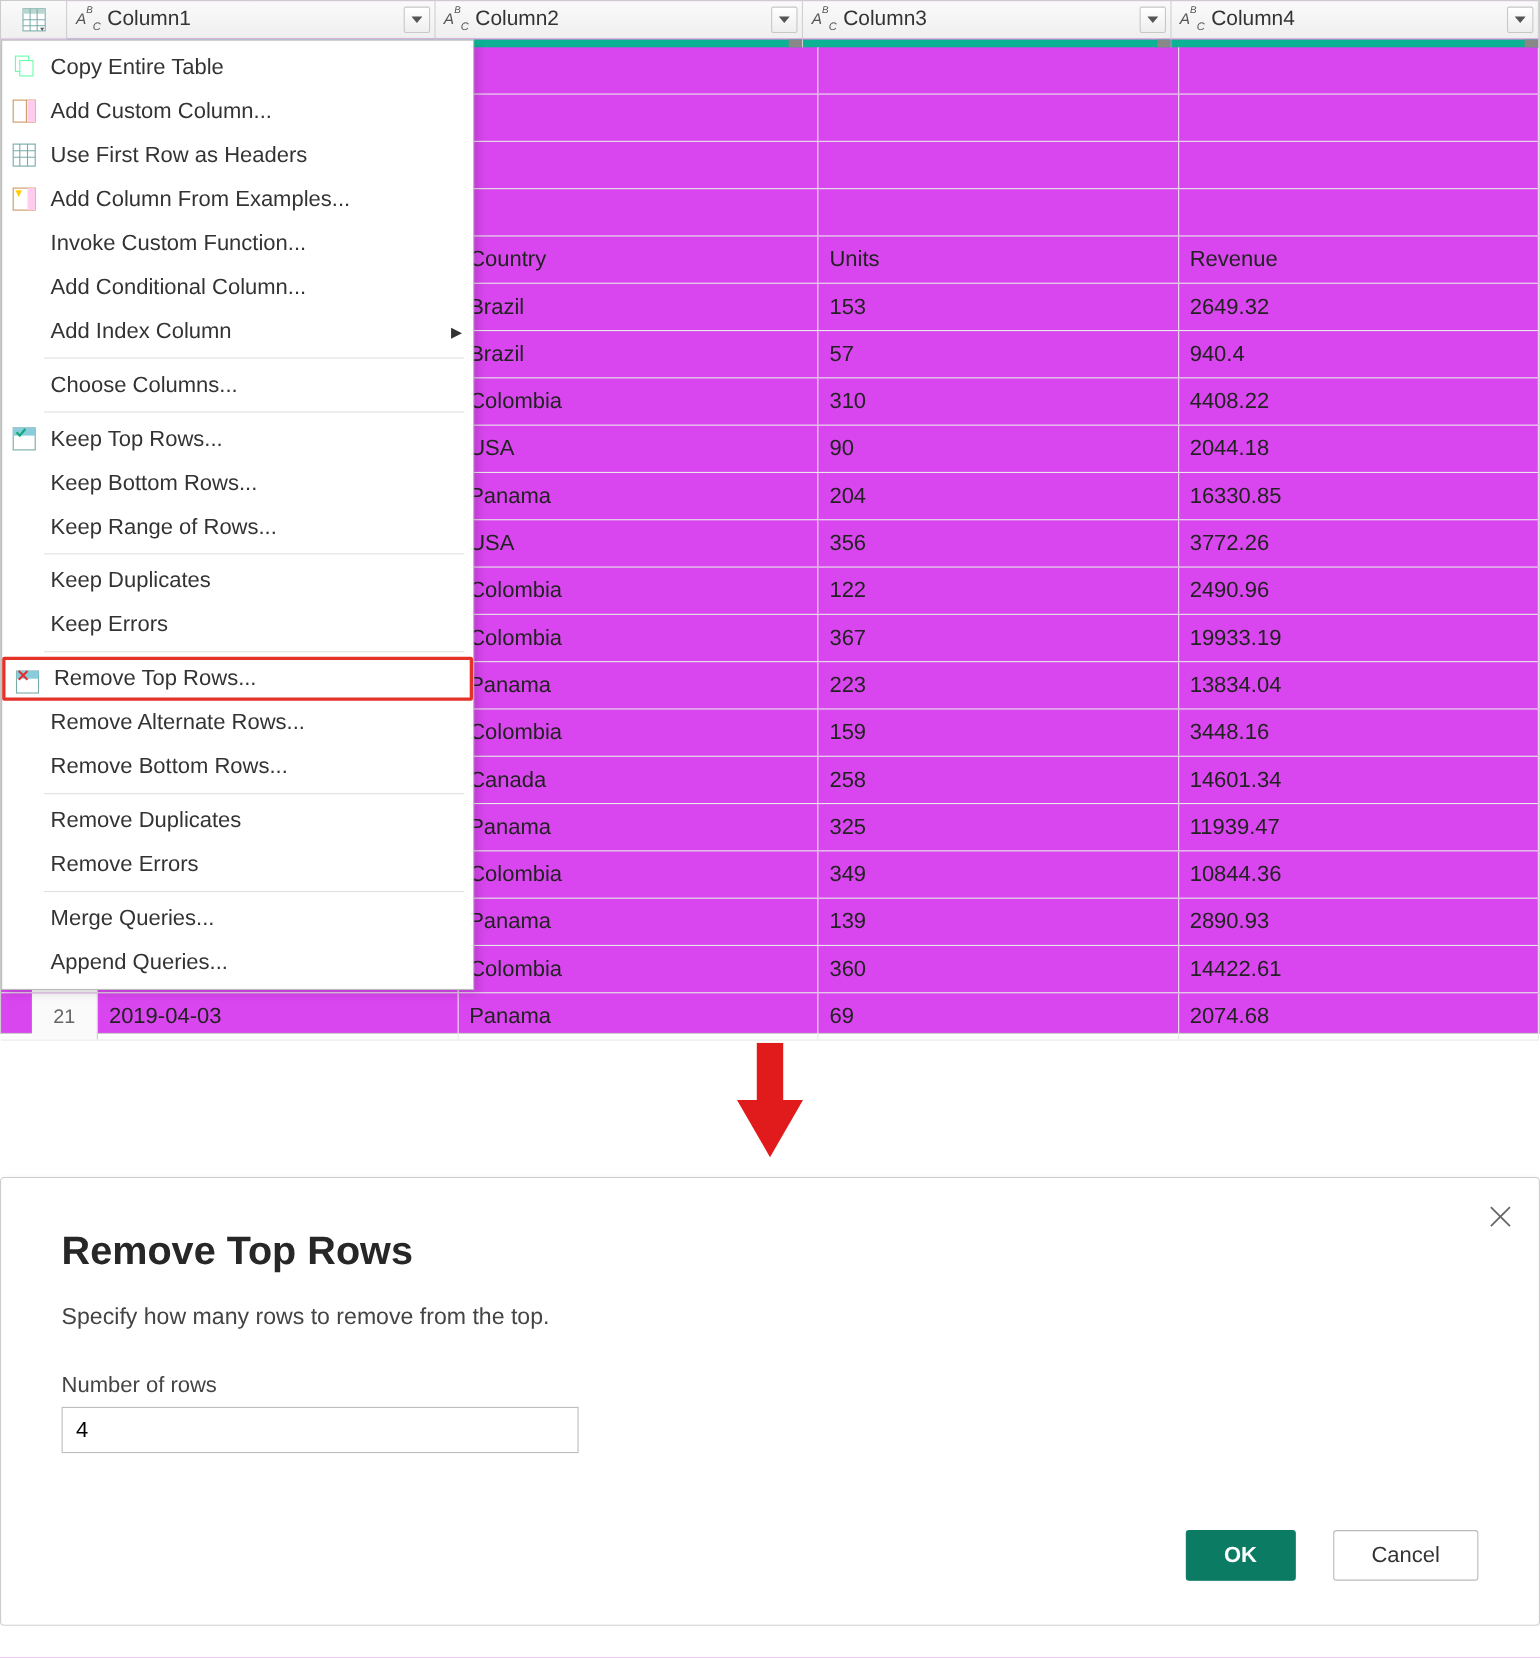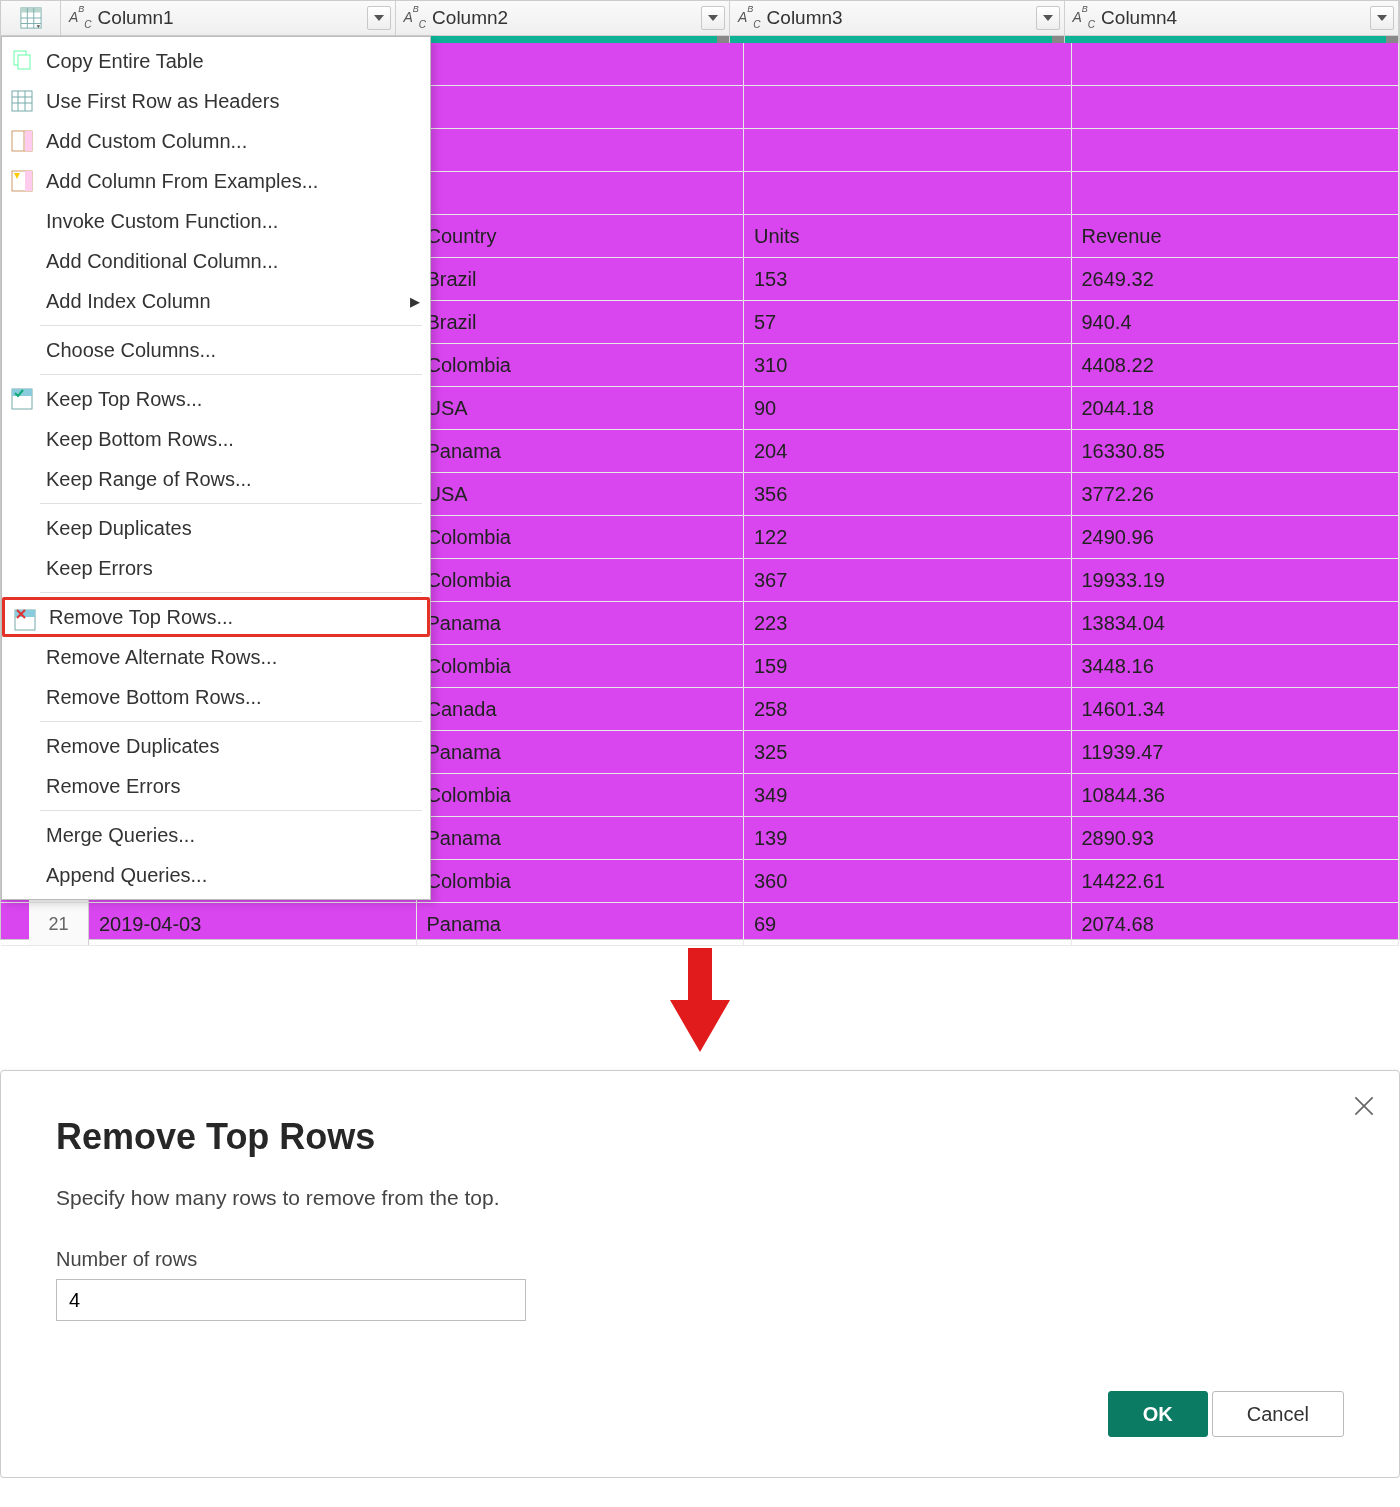--- a/index.html
+++ b/index.html
@@ -45,21 +45,21 @@
   .arrow-wrap { width:1400px; height:130px; display:flex; align-items:center; justify-content:center; }
   .red-arrow svg { width:80px; height:110px; }
 
   
   .dialog { width:1400px; border:1px solid #ccc; border-radius:4px; padding:45px 55px 40px 55px; box-shadow:0 2px 6px rgba(0,0,0,.1); position:relative; background:#fff;}
   .dialog .close { position:absolute; right:22px; top:22px; width:26px; height:26px; color:#666; cursor:pointer;}
   .dialog h1 { font-size:36px; font-weight:600; color:#272727; margin-bottom:28px;}
   .dialog .desc { font-size:21px; color:#444; margin-bottom:38px;}
   .dialog label { font-size:20px; color:#444; display:block; margin-bottom:8px;}
   .dialog input[type=text] { width:470px; height:42px; border:1px solid #bdbdbd; font-size:20px; padding:0 12px;}
-  .dialog .btn-row { display:flex; justify-content:flex-end; gap:4px; margin-top:70px;}
+  .dialog .btn-row { display:flex; justify-content:flex-end; gap:34px; margin-top:70px;}
   .dialog button { height:46px; padding:0 34px; font-size:20px; border-radius:3px; cursor:pointer;}
   .dialog button.ok { background:#0c7b63; color:#fff; border:1px solid #0c7b63; font-weight:600;}
   .dialog button.cancel { background:#fff; color:#333; border:1px solid #bbb;}
 </style>
 </head>
 <body>
 
 <div class="outer">
 
   <div class="editor-wrap">
@@ -284,35 +284,35 @@
     <div class="ctx-menu">
         <div class="ctx-item">
           <span class="mi"><svg viewBox="0 0 24 24">
               <rect x="4" y="2" width="12" height="14" fill="#fff" stroke="#6fa"></rect>
               <rect x="8" y="6" width="12" height="14" fill="#fff" stroke="#6fa"></rect>
             </svg></span>
           <span>Copy Entire Table</span>
         </div>
         <div class="ctx-item">
           <span class="mi"><svg viewBox="0 0 24 24">
+              <rect x="2" y="2" width="20" height="20" fill="#fff" stroke="#c96"></rect>
+              <line x1="14" y1="2" x2="14" y2="22" stroke="#c96"></line>
+              <rect x="15" y="2" width="7" height="20" fill="#fce"></rect>
+            </svg></span>
+          <span>Add Custom Column...</span>
+        </div>
+        <div class="ctx-item">
+          <span class="mi"><svg viewBox="0 0 24 24">
               <rect x="2" y="2" width="20" height="20" fill="#fff" stroke="#7aa"></rect>
               <line x1="2" y1="8" x2="22" y2="8" stroke="#7aa"></line>
               <line x1="2" y1="14" x2="22" y2="14" stroke="#7aa"></line>
               <line x1="8" y1="2" x2="8" y2="22" stroke="#7aa"></line>
               <line x1="15" y1="2" x2="15" y2="22" stroke="#7aa"></line>
             </svg></span>
           <span>Use First Row as Headers</span>
-        </div>
-        <div class="ctx-item">
-          <span class="mi"><svg viewBox="0 0 24 24">
-              <rect x="2" y="2" width="20" height="20" fill="#fff" stroke="#c96"></rect>
-              <line x1="14" y1="2" x2="14" y2="22" stroke="#c96"></line>
-              <rect x="15" y="2" width="7" height="20" fill="#fce"></rect>
-            </svg></span>
-          <span>Add Custom Column...</span>
         </div>
         <div class="ctx-item">
           <span class="mi"><svg viewBox="0 0 24 24">
               <rect x="2" y="2" width="20" height="20" fill="#fff" stroke="#c96"></rect>
               <rect x="15" y="2" width="7" height="20" fill="#fce"></rect>
               <polygon points="4,4 10,4 7,10" fill="#fc0"></polygon>
             </svg></span>
           <span>Add Column From Examples...</span>
         </div>
         <div class="ctx-item">

